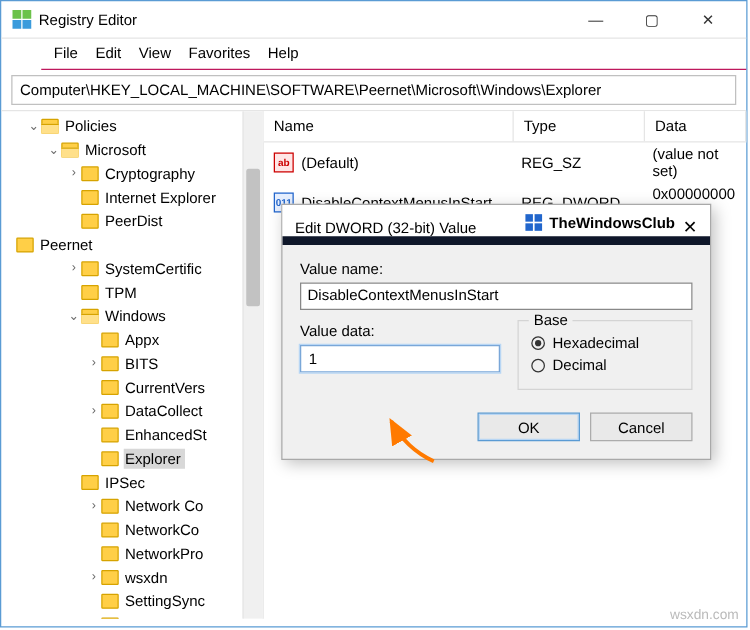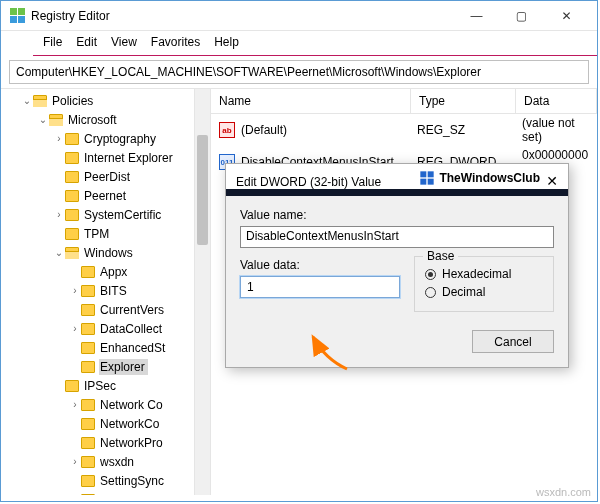--- a/index.html
+++ b/index.html
@@ -109,21 +109,21 @@
         <div class="node" style="padding-left: 52px;">
           <span class="ch"></span>
           <span class="fold"></span>
           <span class="lbl">Internet Explorer</span>
         </div>
         <div class="node" style="padding-left: 52px;">
           <span class="ch"></span>
           <span class="fold"></span>
           <span class="lbl">PeerDist</span>
         </div>
-        <div class="node" style="padding-left: 52px;">
+        <div class="node" style="">
           <span class="ch"></span>
           <span class="fold"></span>
           <span class="lbl">Peernet</span>
         </div>
         <div class="node" style="padding-left: 52px;">
           <span class="ch">›</span>
           <span class="fold"></span>
           <span class="lbl">SystemCertific</span>
         </div>
         <div class="node" style="padding-left: 52px;">
@@ -257,20 +257,21 @@
             <span>Hexadecimal</span>
           </div>
           <div class="radio">
             <span class="rbullet"></span>
             <span>Decimal</span>
           </div>
         </div>
       </div>
     </div>
     <div class="dbtns">
+      <div class="btn primary">OK</div>
       <div class="btn">Cancel</div>
     </div>
   </div>
 
   <svg class="arrow" width="50" height="40">
     <defs>
         <marker id="ah" markerWidth="8" markerHeight="8" refX="6" refY="3" orient="auto">
           <path d="M0,0 L7,3 L0,6 Z" fill="#ff7a00"></path>
         </marker>
       </defs>

